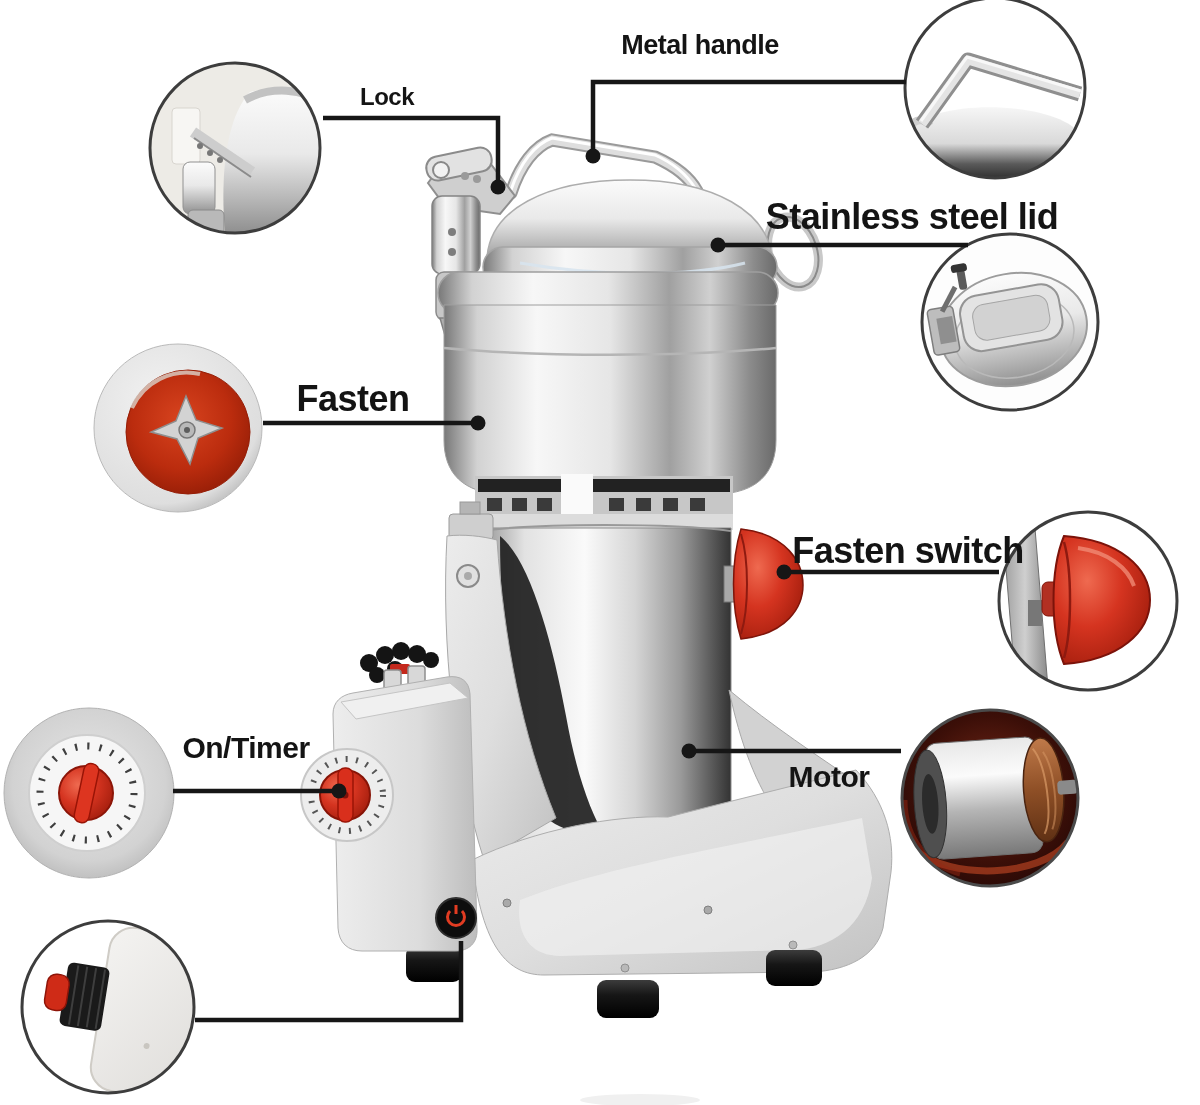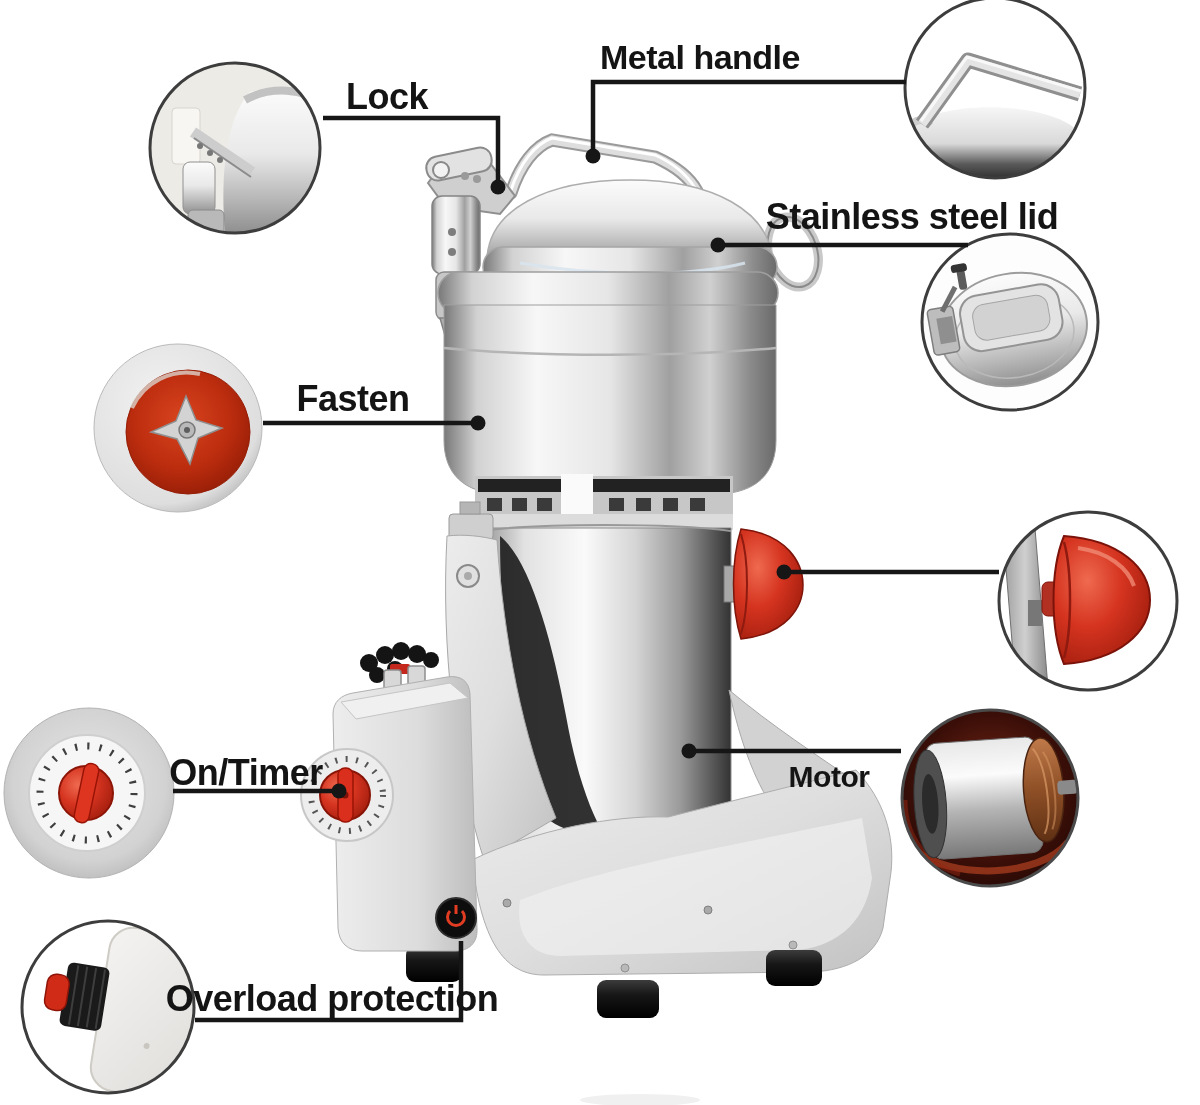--- a/index.html
+++ b/index.html
@@ -389,21 +389,21 @@
     <circle cx="498" cy="187" r="7.5"></circle>
     <circle cx="593" cy="156" r="7.5"></circle>
     <circle cx="718" cy="245" r="7.5"></circle>
     <circle cx="478" cy="423" r="7.5"></circle>
     <circle cx="784" cy="572" r="7.5"></circle>
     <circle cx="339" cy="791" r="7.5"></circle>
     <circle cx="689" cy="751" r="7.5"></circle>
   </g>
 </svg>
 
-<div class="callout" style="left:387px;top:80px;font-size:36px">Lock</div>
-<div class="callout" style="left:700px;top:40px;font-size:34px">Metal handle</div>
+<div class="callout" style="left:387px;top:80px;font-size:24px">Lock</div>
+<div class="callout" style="left:700px;top:28px;font-size:27px">Metal handle</div>
 <div class="callout" style="left:912px;top:200px">Stainless steel lid</div>
 <div class="callout" style="left:353px;top:382px">Fasten</div>
-<div class="callout" style="left:246px;top:756px;font-size:36px">On/Timer</div>
+<div class="callout" style="left:908px;top:534px">Fasten switch</div>
+<div class="callout" style="left:246px;top:731px;font-size:30px">On/Timer</div>
 <div class="callout" style="left:829px;top:760px;font-size:30px">Motor</div>
-<div class="callout" style="left:332px;top:982px">Overload protection</div>
 
 </div>
 
 </body></html>

